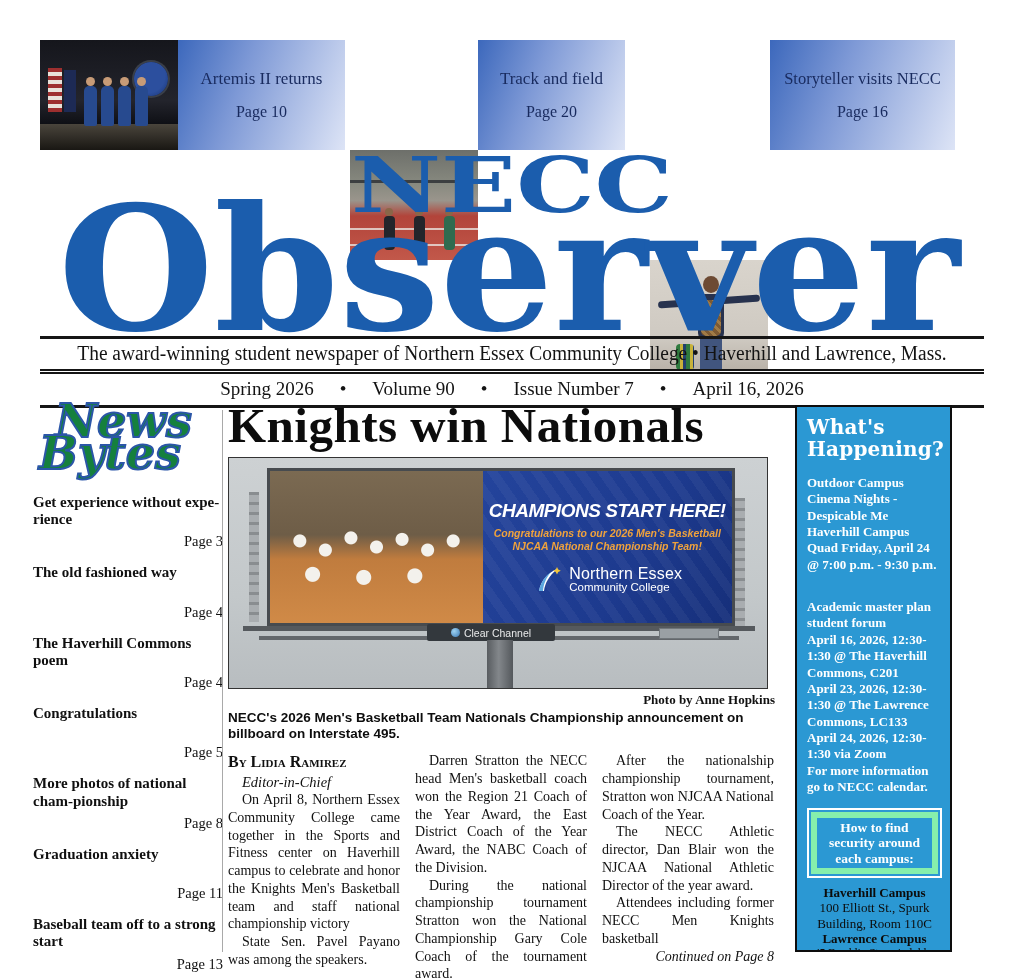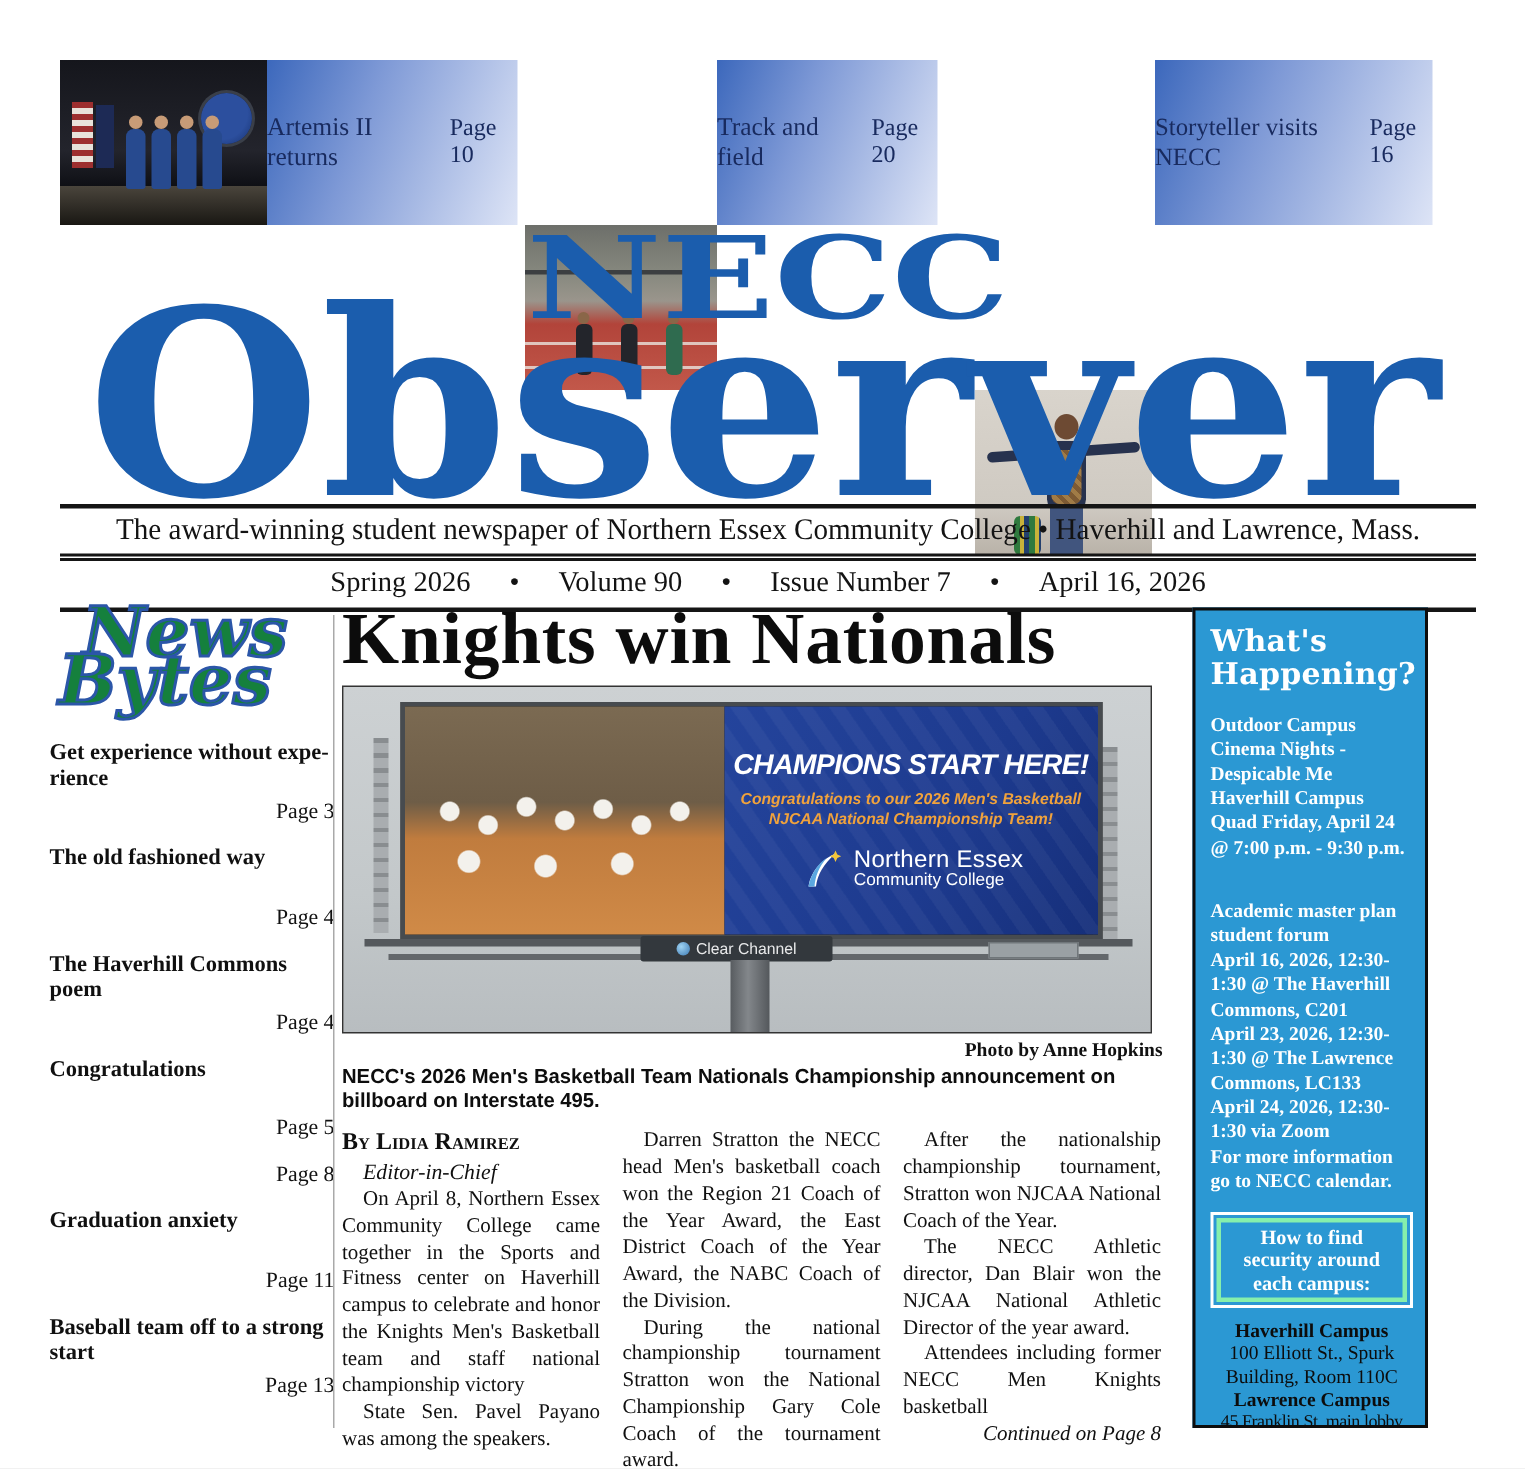--- a/index.html
+++ b/index.html
@@ -3,22 +3,22 @@
 <meta charset="utf-8">
 <style>
   html,body{margin:0;padding:0;background:#e8e8e8;}
   .page{position:relative;width:1024px;height:979px;background:#ffffff;overflow:hidden;
         font-family:"Liberation Serif",serif;color:#111;}
 
   
   .teaser-strip{position:absolute;left:40px;top:40px;height:110px;width:944px;}
   .teaser{position:absolute;top:0;height:110px;}
   .tphoto{overflow:hidden;}
-  .tbox{display:flex;flex-direction:row;justify-content:center;align-items:center;gap:14px;
-        background:linear-gradient(110deg,#3c68bc 0%,#7e99d6 38%,#dde4f6 100%);}
+  .tbox{display:flex;flex-direction:column;justify-content:center;align-items:center;gap:14px;
+        background:linear-gradient(110deg,#3c68bc 0%,#7e99d6 38%,#dde4f6 100%);text-align:center;}
   .tbox .tcap{font-size:17px;color:#182a5e;}
   .tbox .tpage{font-size:16px;color:#182a5e;}
 
   
   .ph-artemis{background:linear-gradient(180deg,#15161c 0%,#23242c 55%,#0d0e13 78%,#3a3630 100%);position:relative;}
   .ph-artemis .stage{position:absolute;left:0;bottom:0;width:100%;height:26px;background:linear-gradient(180deg,#4a453c,#191713);}
   .ph-artemis .flag{position:absolute;left:8px;top:28px;width:14px;height:44px;background:repeating-linear-gradient(180deg,#9d2f2f 0 4px,#e8e2da 4px 8px);}
   .ph-artemis .flag2{position:absolute;left:24px;top:30px;width:12px;height:42px;background:#1d2a55;}
   .ph-artemis .nasa{position:absolute;right:10px;top:22px;width:34px;height:34px;border-radius:50%;
       background:radial-gradient(circle at 40% 40%,#2c4f9e 60%,#16306e 100%);box-shadow:0 0 0 2px #3a3f49;}
@@ -114,21 +114,21 @@
   .continued{font-style:italic;text-align:right;margin-top:16px;text-indent:0 !important;}
 
   
   .sidebar{position:absolute;left:795px;top:405px;width:157px;height:547px;background:#2b98d3;
            border:2px solid #0d0d0d;box-sizing:border-box;padding:9px 8px 8px 10px;color:#fff;overflow:hidden;}
   .sb-title{font-family:"DejaVu Serif",serif;font-weight:bold;font-size:20px;line-height:1.12;letter-spacing:.2px;}
   .sb-event{font-weight:bold;font-size:13px;line-height:1.26;margin-top:14px;}
   .sb-event.second{margin-top:26px;}
   .sb-event div{margin:0;}
   .sec-box{border:2px solid #fff;padding:2px;margin-top:12px;}
-  .sec-box-inner{border:3px solid #86efac;padding:2px 3px;font-weight:bold;font-size:13.5px;line-height:1.15;text-align:center;}
+  .sec-box-inner{border:6px solid #86efac;padding:2px 3px;font-weight:bold;font-size:13.5px;line-height:1.15;text-align:center;}
   .sec-info{color:#0c0c0c;text-align:center;font-size:13px;line-height:1.18;margin-top:7px;}
   .sec-info .b{font-weight:bold;}
   .sec-info .cond{font-size:12px;letter-spacing:-.3px;}
 </style>
 </head>
 <body>
 
 <div class="page">
 
   <div class="teaser-strip">
@@ -208,20 +208,21 @@
       </div>
       <div class="nb-item">
         <div class="nb-title">The Haverhill Commons poem</div>
         <div class="nb-page">Page 4</div>
       </div>
       <div class="nb-item gap">
         <div class="nb-title">Congratulations</div>
         <div class="nb-page">Page 5</div>
       </div>
       <div class="nb-item">
+        <div class="nb-title">More photos of national cham-pionship</div>
         <div class="nb-page">Page 8</div>
       </div>
       <div class="nb-item gap">
         <div class="nb-title">Graduation anxiety</div>
         <div class="nb-page">Page 11</div>
       </div>
       <div class="nb-item">
         <div class="nb-title">Baseball team off to a strong start</div>
         <div class="nb-page">Page 13</div>
       </div>

